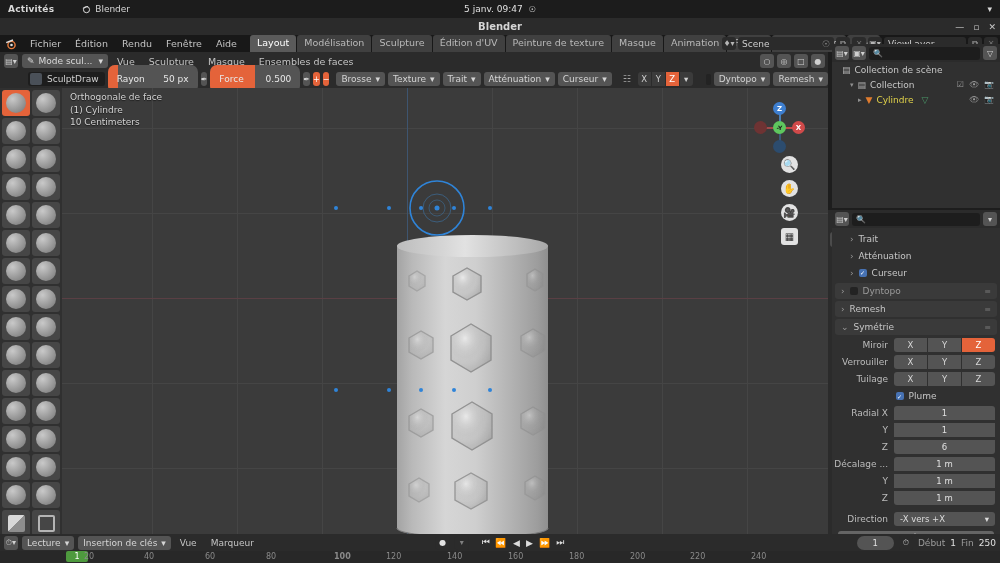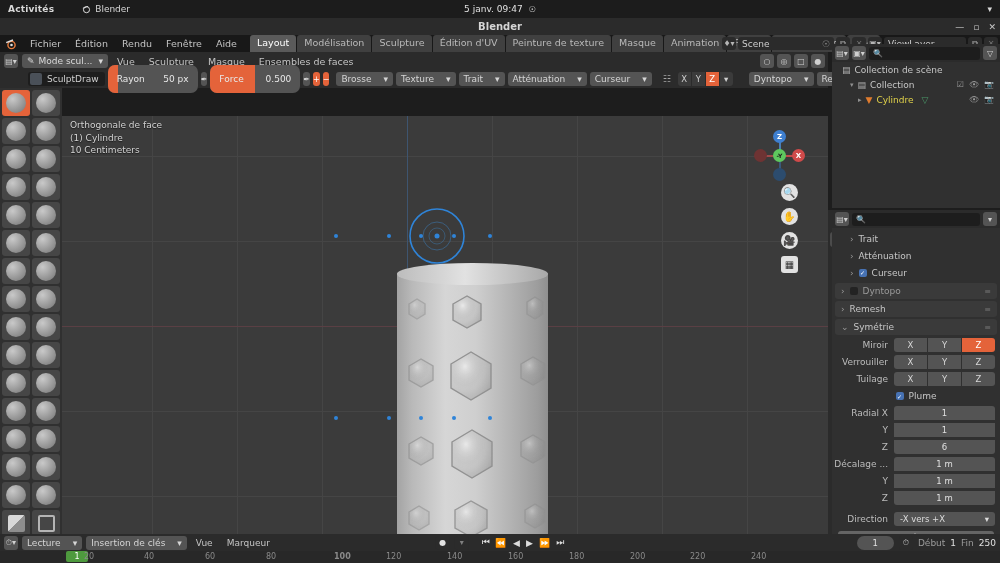--- a/index.html
+++ b/index.html
@@ -89,21 +89,21 @@
     padding:0 9px; font-size:9px; overflow:hidden; min-width:90px;
   }
   .slider .fill { position:absolute; left:0; top:0; bottom:0; background:#e4633a; }
   .slider span { position: relative; }
   .icon-sq {
     width:14px; height:14px; background:#545454; border-radius:3px;
     display:flex; align-items:center; justify-content:center; font-size:8px; color:#d0d0d0;
   }
   .icon-sq.orange { background:#e4633a; color:#fff; }
   .dd2 {
-    display:flex; align-items:center; gap:12px; background:#545454; border-radius:3px;
+    display:flex; align-items:center; gap:4px; background:#545454; border-radius:3px;
     height:14px; padding:0 5px; color:#d5d5d5; font-size:9px;
   }
   .axis-btn {
     width:13px; height:14px; display:flex; align-items:center; justify-content:center;
     background:#3b3b3b; font-size:8.5px; color:#cfcfcf;
   }
   .axis-btn.on { background:#e4633a; color:#fff; }
 
   
   .toolcol {
@@ -115,21 +115,21 @@
     width: 28px; height: 26px; background: #464646; border-radius: 3px;
     display: flex; align-items: center; justify-content: center; position: relative;
   }
   .tbtn.active { background: #e4633a; }
   .ball { width:20px; height:20px; border-radius:50%;
     background: radial-gradient(circle at 33% 30%, #c9c9c9, #8d8d8d 70%, #6d6d6d); }
 
   
   .viewport {
     position: absolute; top: 88px; left: 62px; width: 766px; height: 446px;
-    background: #3b3b3b; overflow: hidden; margin-top: 28px;
+    background: #3b3b3b; overflow: hidden;
   }
   .vp-grid-v, .vp-grid-h { position:absolute; background:#454545; }
   .axis-z { position:absolute; top:0; bottom:0; width:1px; background:#3e5570; }
   .axis-x { position:absolute; left:0; right:0; height:1px; background:#5a3f44; }
   .vp-text {
     position: absolute; left: 8px; top: 3px; font-size: 9px; color: #d2d2d2;
     line-height: 12.5px; text-shadow: 0 1px 1px rgba(0,0,0,.6);
   }
   
   .gizmo { position:absolute; right: 22px; top: 12px; width: 54px; height: 54px; }

